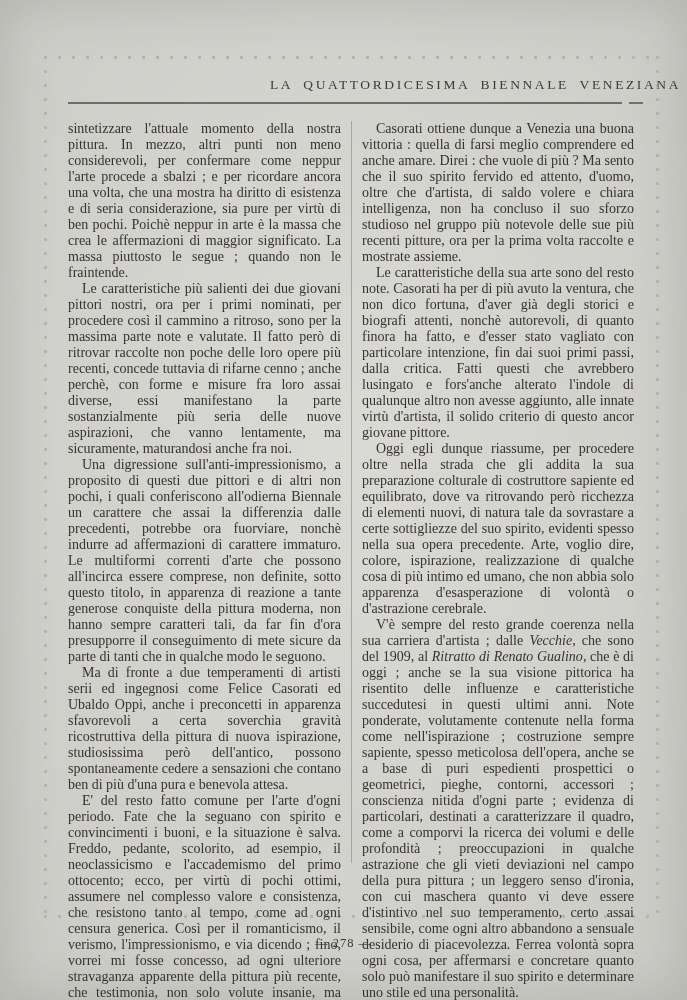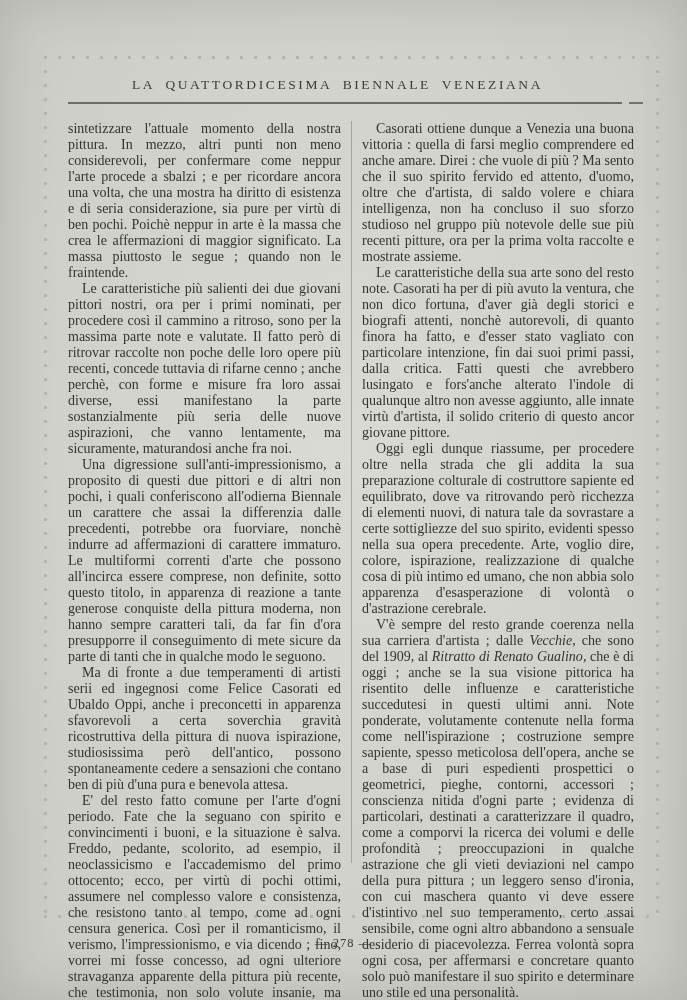--- a/index.html
+++ b/index.html
@@ -33,22 +33,22 @@
   .dot-v{
     position:absolute;width:3px;
     background:repeating-linear-gradient(180deg, var(--dots) 0 3px, transparent 3px 14px);
   }
   .dot-top{left:44px;top:56px;width:613px;}
   .dot-bottom{left:44px;top:915px;width:613px;}
   .dot-left{left:44px;top:56px;height:860px;}
   .dot-right{left:656px;top:56px;height:860px;}
 
   .title{
-    position:absolute;left:0;right:12px;top:77px;
-    text-align:center;
+    position:absolute;left:0;right:6px;top:77px;
+    text-align:right;
     font-size:13.5px;
     letter-spacing:2.6px;
     word-spacing:5px;
     color:#3b3a34;
   }
   .header-rule{
     position:absolute;left:68px;top:102px;width:554px;height:2px;
     background:var(--rule);
     opacity:.75;
   }

